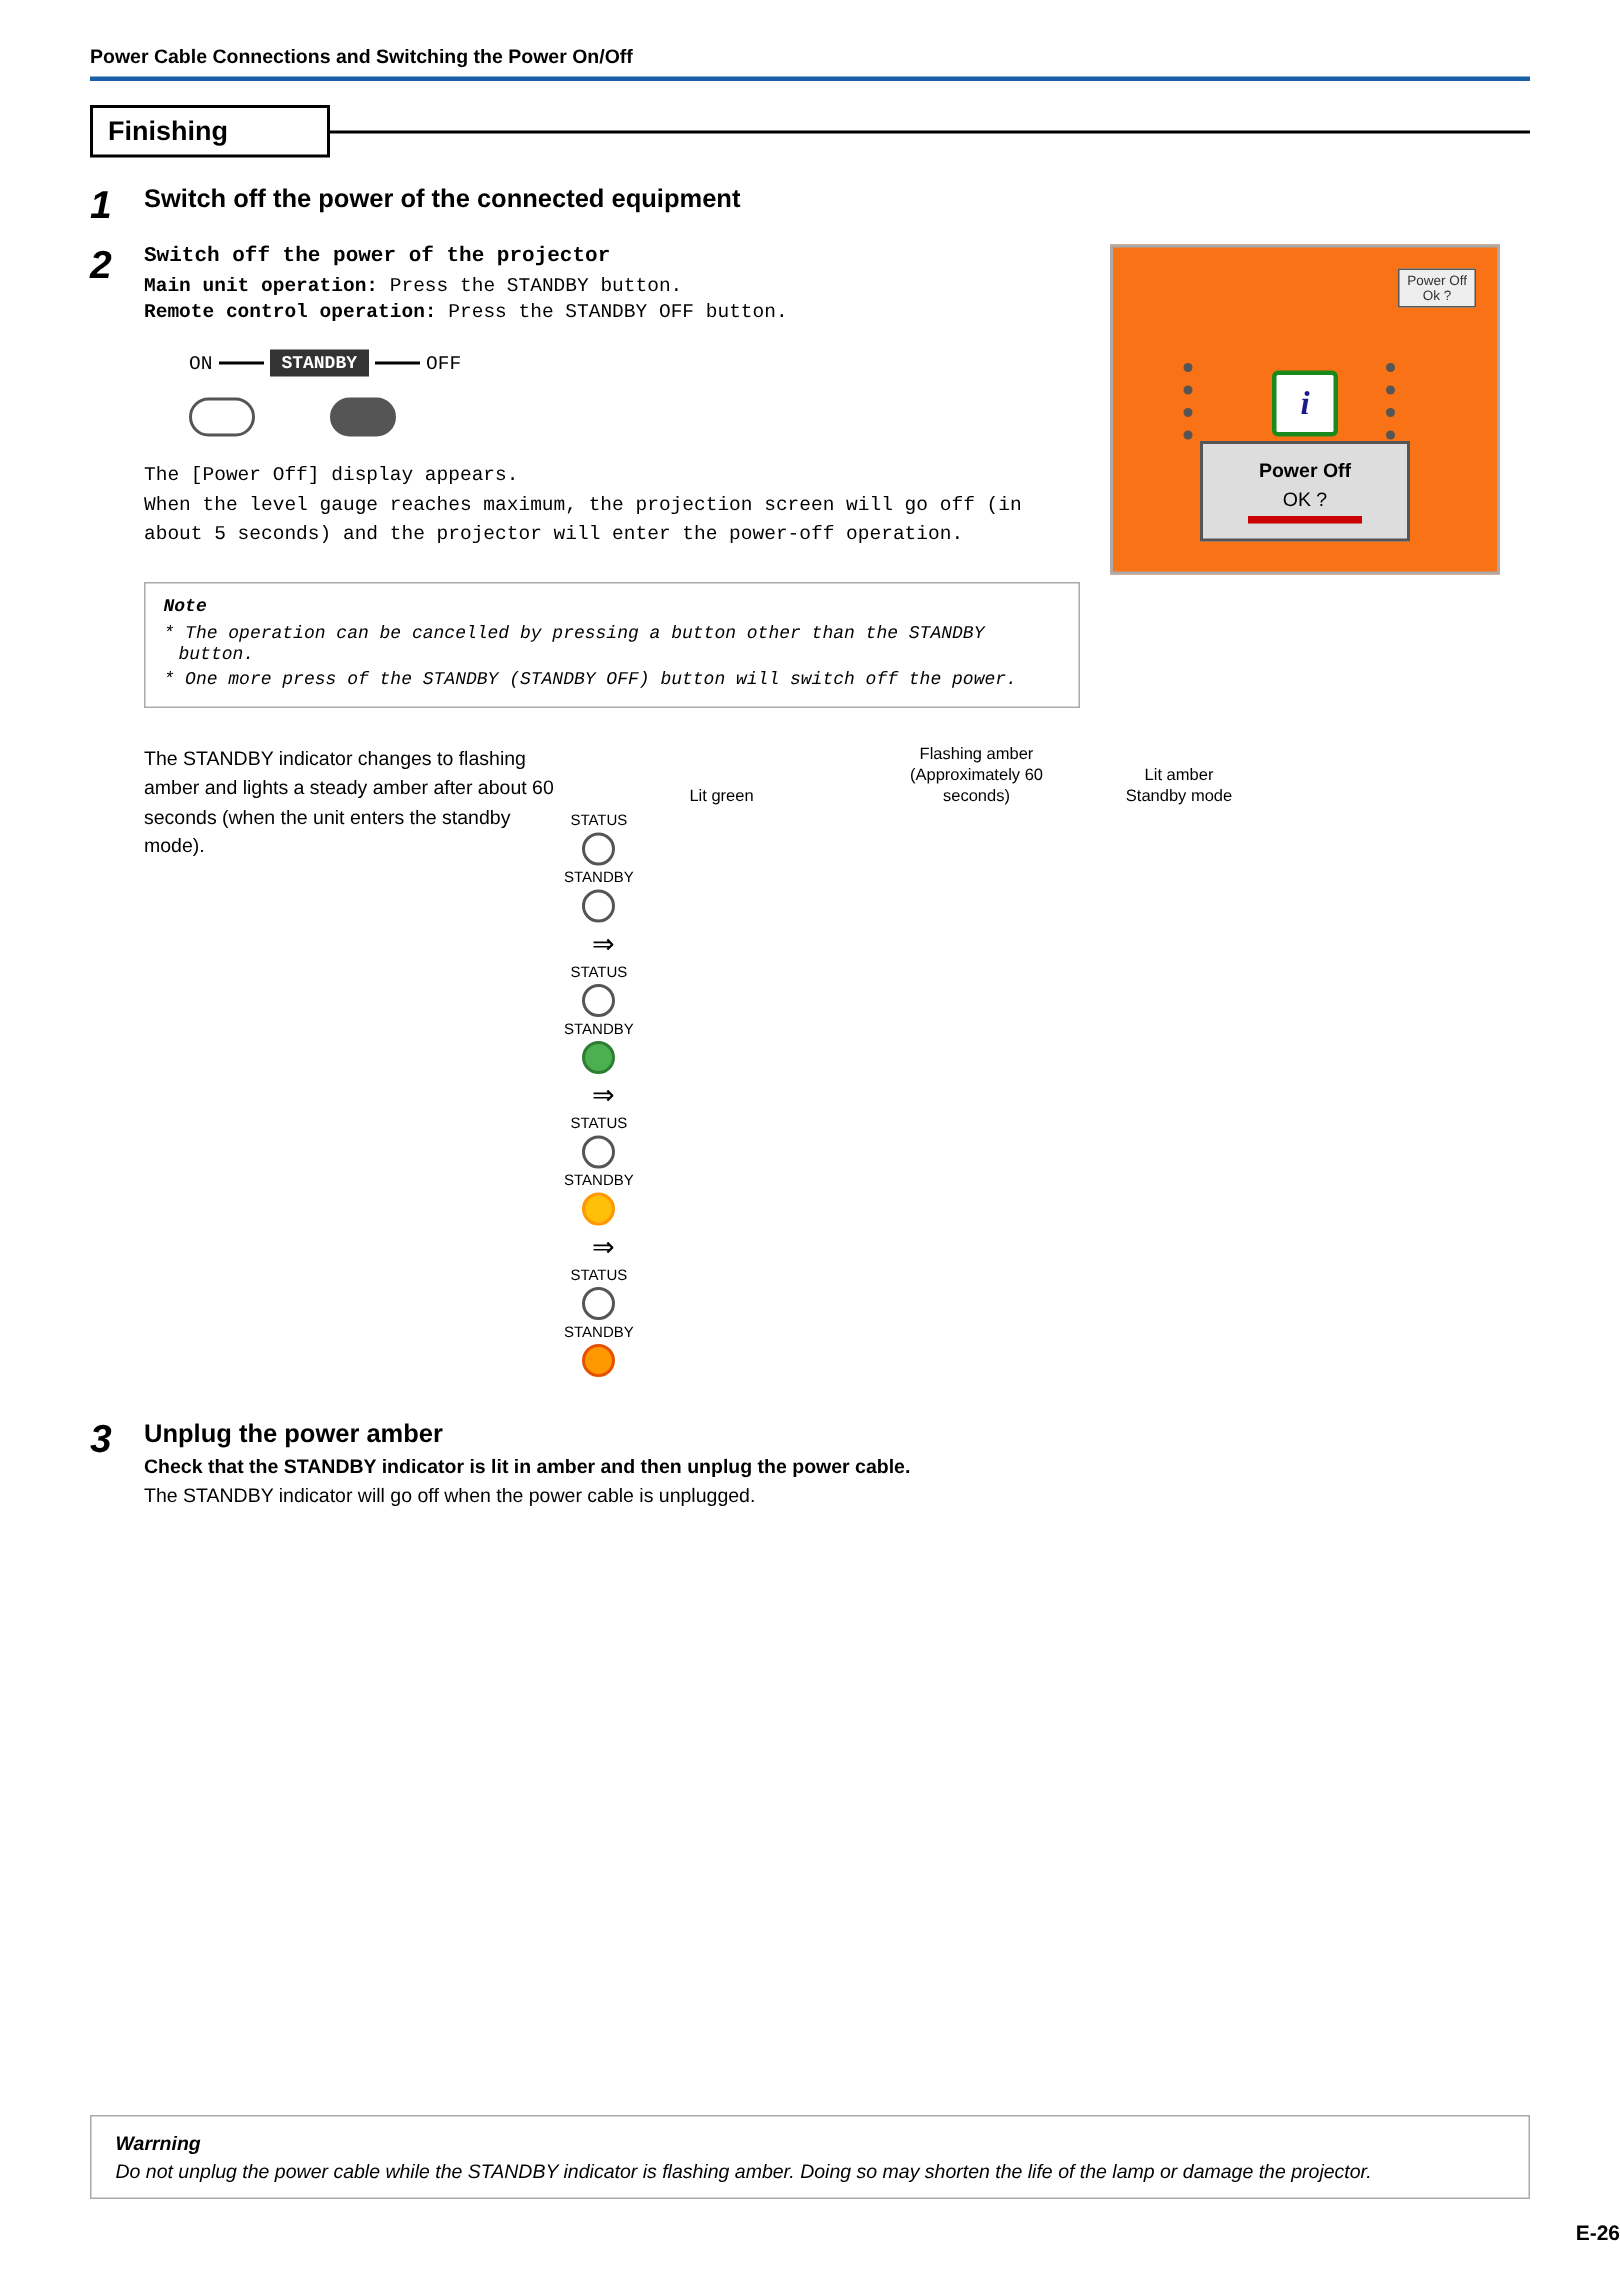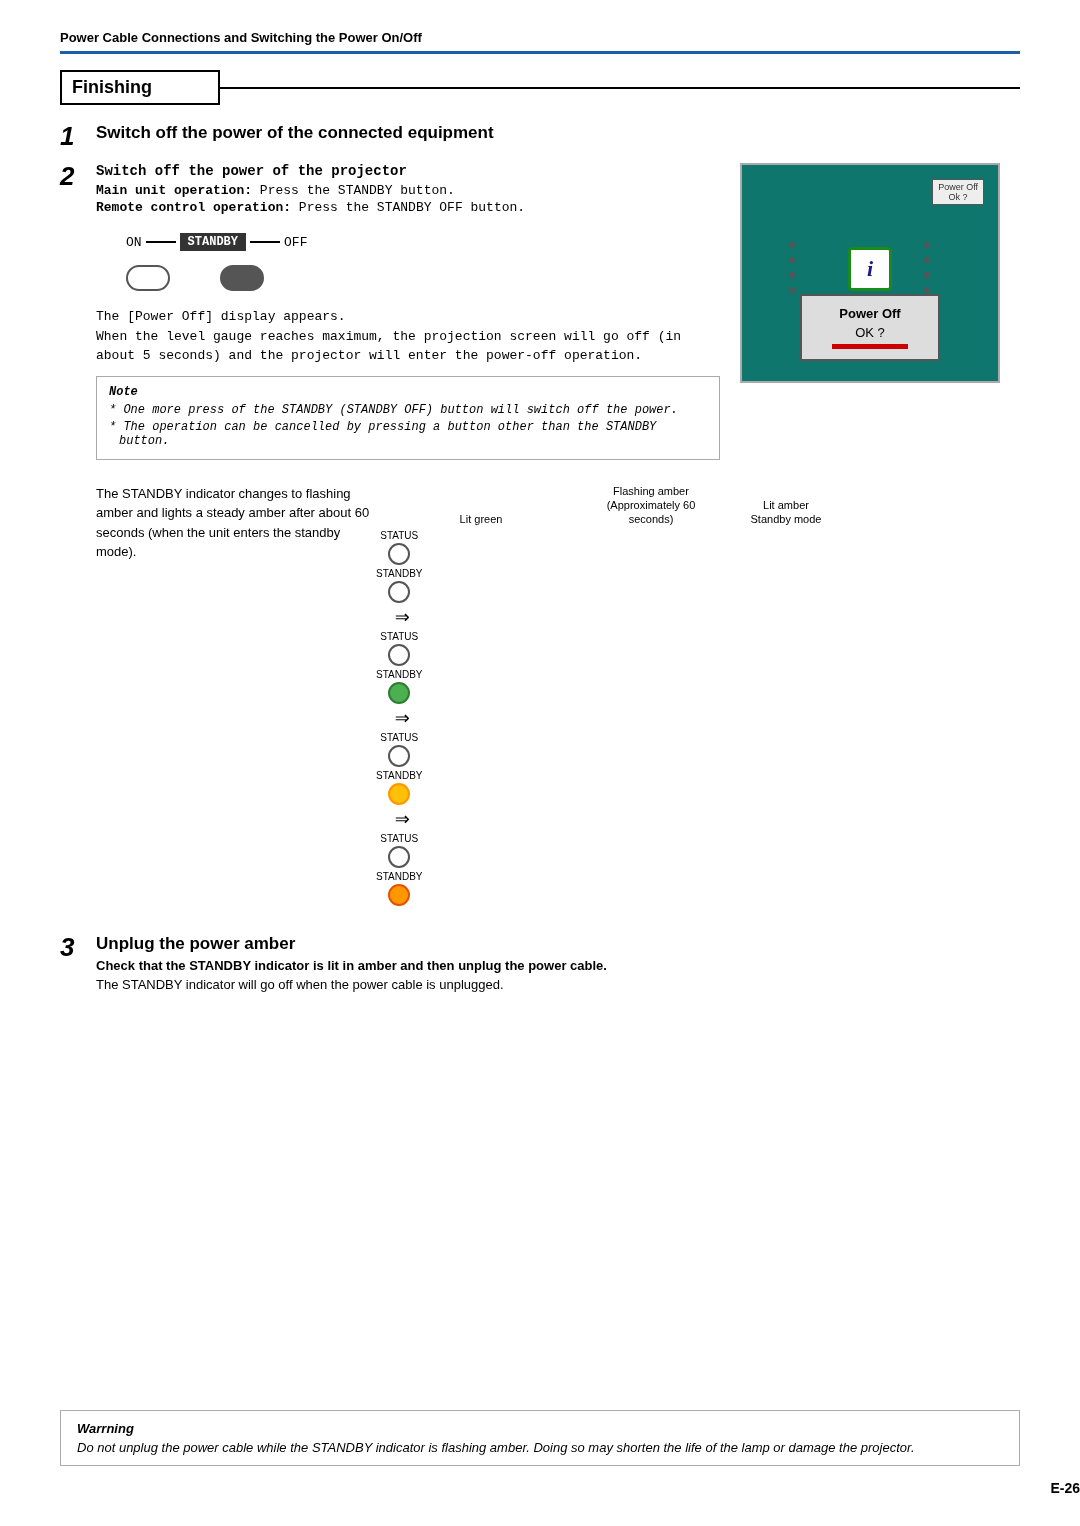--- a/index.html
+++ b/index.html
@@ -139,21 +139,21 @@
     .toggle-button-off {
       width: 44px;
       height: 26px;
       border: 2px solid #555;
       border-radius: 13px;
       background: #555;
       display: inline-block;
     }
 
     .power-off-text-block {
-      margin-bottom: 10px;
+      margin-bottom: 22px;
       font-size: 13px;
       line-height: 1.5;
     }
 
     
     .note-box {
       border: 1px solid #aaa;
       padding: 8px 12px;
       margin: 10px 0;
       font-size: 12px;
@@ -168,21 +168,21 @@
       margin-bottom: 3px;
       padding-left: 10px;
       text-indent: -10px;
     }
 
     
     .projector-display-box {
       border: 2px solid #aaa;
       width: 260px;
       height: 220px;
-      background: #0f766e;
+      background: #f97316;
       position: relative;
       margin-bottom: 8px;
     }
     .projector-inner-dialog {
       position: absolute;
       bottom: 20px;
       left: 50%;
       transform: translateX(-50%);
       background: #ddd;
       border: 2px solid #555;
@@ -383,22 +383,22 @@
             <div class="toggle-button-off"></div>
           </div>
 
           <div class="power-off-text-block">
             <p>The [Power Off] display appears.</p>
             <p>When the level gauge reaches maximum, the projection screen will go off (in about 5 seconds) and the projector will enter the power-off operation.</p>
           </div>
 
           <div class="note-box">
             <div class="note-title">Note</div>
+            <div class="note-item">* The operation can be cancelled by pressing a button other than the STANDBY button.</div>
             <div class="note-item">* One more press of the STANDBY (STANDBY OFF) button will switch off the power.</div>
-            <div class="note-item">* The operation can be cancelled by pressing a button other than the STANDBY button.</div>
           </div>
         </div>
 
         <div class="step2-right">
           <div class="projector-display-box">
 
             <div style="position:absolute;top:14px;right:14px;font-size:11px;color:#333;text-align:center;">
               <div style="border:1px solid #555;padding:2px 5px;font-size:10px;background:#eee;">
                 <div style="font-size:9px;">Power Off</div>
                 <div style="font-size:9px;">Ok ?</div>

